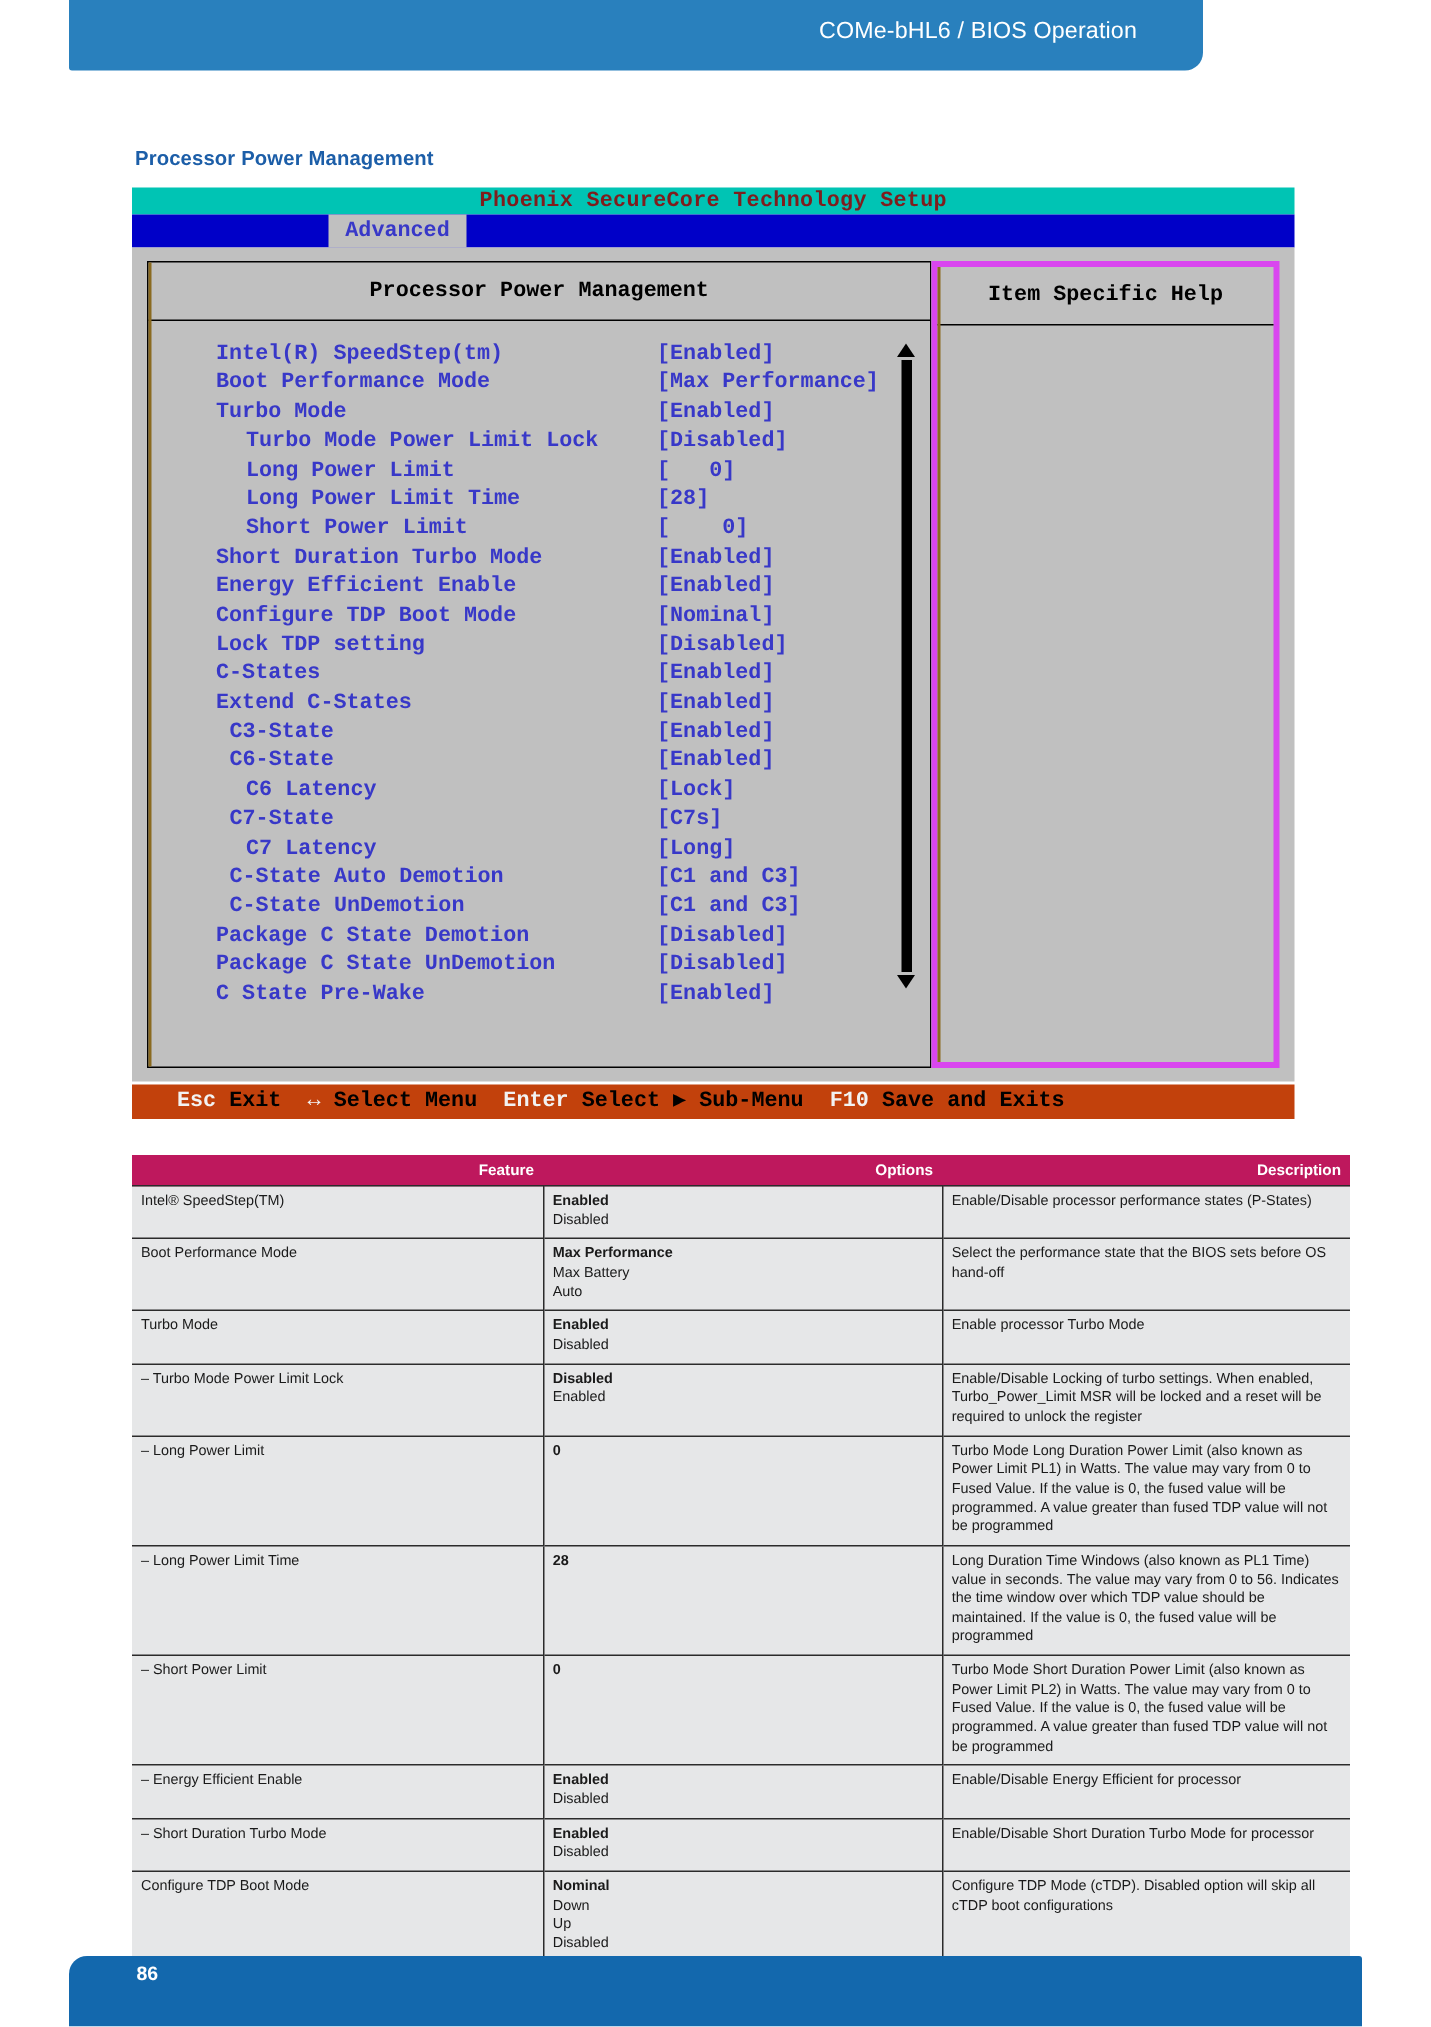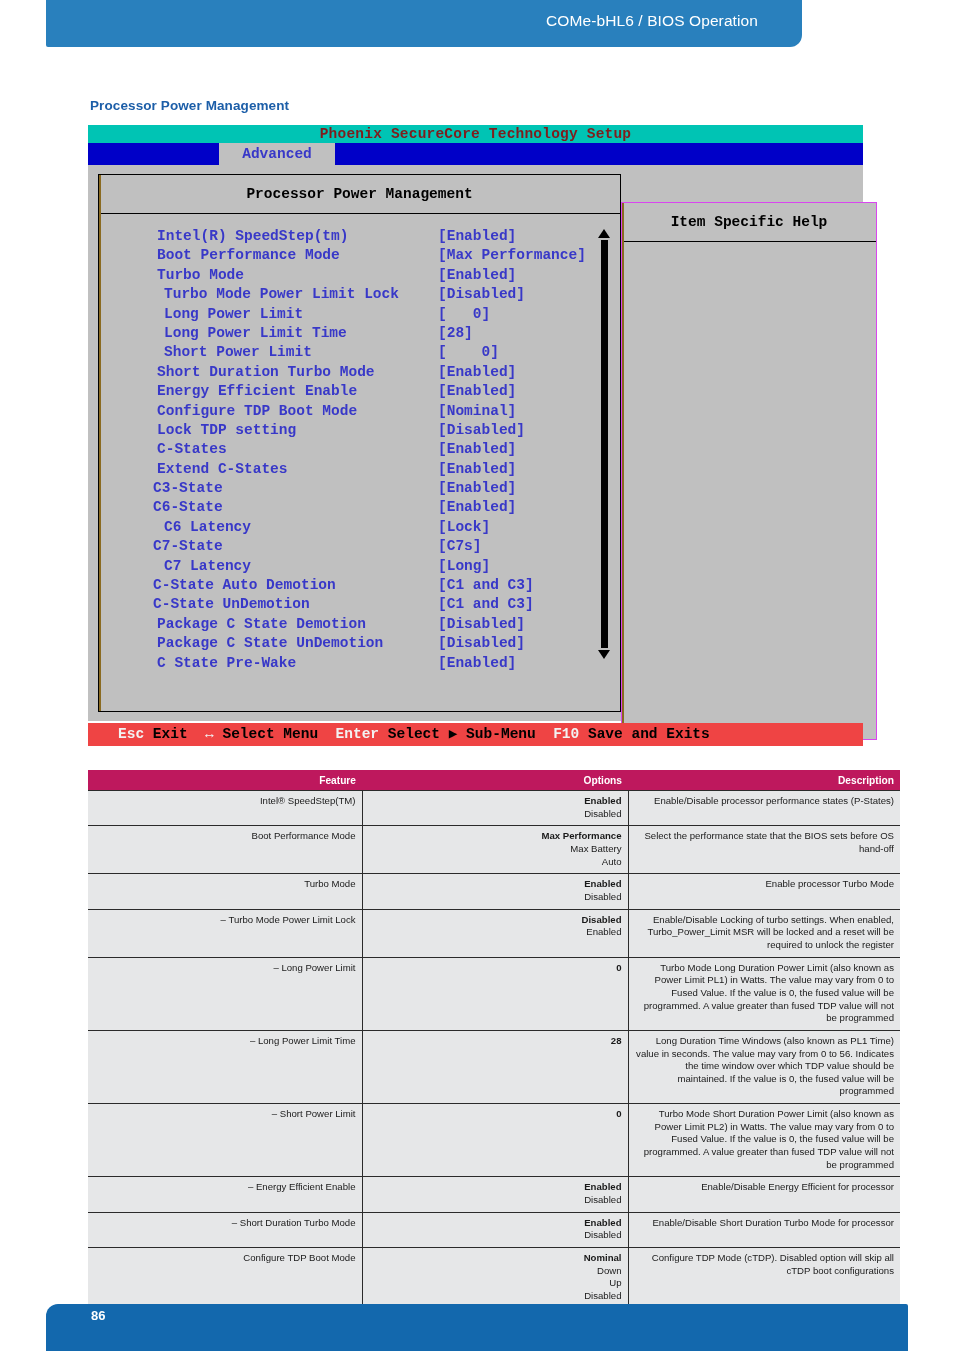--- a/index.html
+++ b/index.html
@@ -72,21 +72,21 @@
   }
   .bios-menubar {
     position: absolute;
     left: 0; top: 18px;
     width: 775px; height: 22px;
     background: #0000c8;
   }
   .bios-tab {
     position: absolute;
     left: 131px; top: 0;
-    width: 116px; height: 22px;
+    width: 92px; height: 22px;
     background: #c0c0c0;
     color: #3838c8;
     text-align: center;
     line-height: 22px;
     font-size: 14.5px;
     font-weight: bold;
   }
   .bios-body {
     position: absolute;
     left: 0; top: 40px;
@@ -104,25 +104,24 @@
   .bios-panel-left::after {
     content: "";
     position: absolute;
     left: 0; top: 0;
     width: 2px; height: 100%;
     background: #8a6a20;
   }
   .bios-panel-right {
     position: absolute;
     left: 533px; top: 9px;
-    width: 256px; height: 538px;
-    border: 1px solid #d946ef;
+    width: 232px; height: 538px;
+    border: 4px solid #d946ef;
     box-sizing: border-box;
     background: #c0c0c0;
-    margin-top: 28px;
   }
   .bios-panel-right::after {
     content: "";
     position: absolute;
     left: 0; top: 0;
     width: 2px; height: 100%;
     background: #8a6a20;
   }
   .bios-panel-head {
     position: absolute;
@@ -156,21 +155,21 @@
     position: absolute;
     top: 0;
     color: #3838c8;
   }
   .bios-value {
     position: absolute;
     left: 339px;
     top: 0;
     color: #3838c8;
   }
-  .indent0 { left: 58px; text-align: center; }
+  .indent0 { left: 45px; text-align: center; }
   .indent1 { left: 54px; }
   .indent2 { left: 65px; text-align: right; }
 
   
   .bios-scroll {
     position: absolute;
     right: 9px;
     top: 52px;
     width: 14px;
     height: 434px;
@@ -190,21 +189,21 @@
     top: 13px;
     width: 7px;
     height: 408px;
     background: #000000;
   }
 
   .bios-statusbar {
     position: absolute;
     left: 0; top: 598px;
     width: 775px; height: 23px;
-    background: #ef4444;
+    background: #c2410c;
     line-height: 23px;
     white-space: pre;
     font-size: 14.5px;
     font-weight: bold;
   }
   .bios-statusbar .k { color: #f2f2f2; }
   .bios-statusbar .t { color: #000000; }
   .bios-status-inner { position: absolute; left: 30px; top: 0; }
 
   
@@ -229,21 +228,20 @@
     vertical-align: middle;
     height: 14px;
   }
   .spec-table td {
     background: #e6e7e8;
     border-top: 1px solid #2b2b2b;
     border-right: 1px solid #2b2b2b;
     padding: 4px 6px 5px 6px;
     vertical-align: top;
     line-height: 1.32;
-    text-align: right;
   }
   .spec-table td.col-feature { border-left: none; border-right: 1px solid #2b2b2b; }
   .spec-table td.col-desc { border-right: none; }
   .spec-table tr.last-row td { border-bottom: 1px solid #2b2b2b; }
   .opt-default { font-weight: bold; display: block; }
   .opt-other { display: block; }
 
   
   .page-footer {
     position: absolute;

